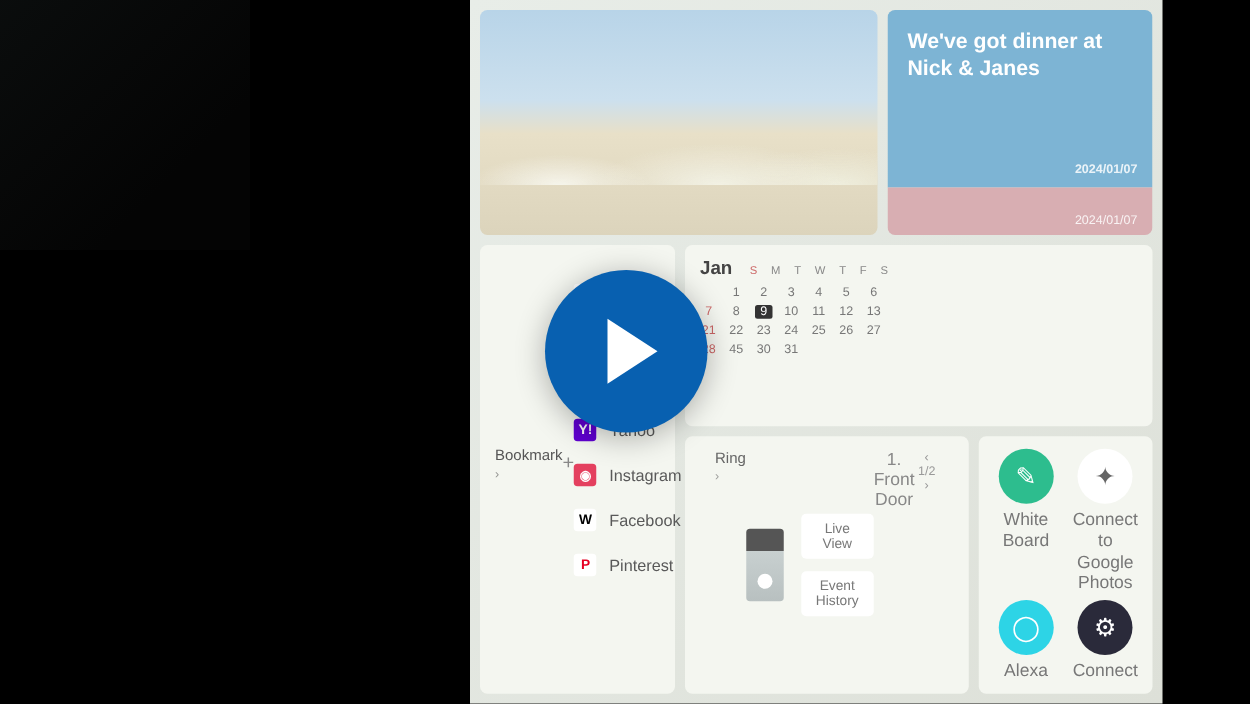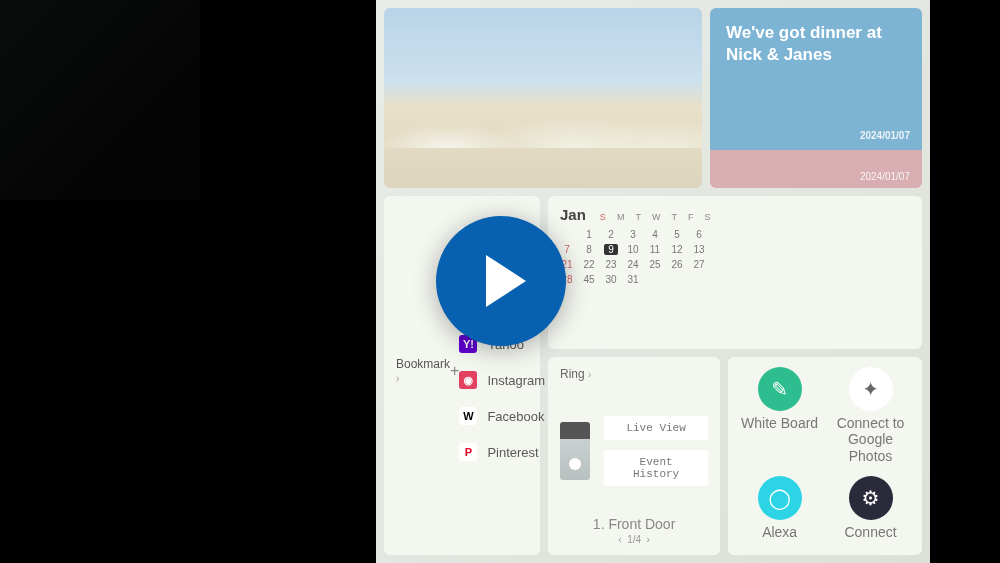--- a/index.html
+++ b/index.html
@@ -103,37 +103,37 @@
   background: #f4f6f0;
   border-radius: 6px;
   padding: 14px;
   font-size: 12px; color: #777;
 }
 .bottom-row { display: flex; gap: 8px; flex: 1.3; }
 .ring-panel {
   flex: 1;
   background: #f4f6f0;
   border-radius: 6px;
-  padding: 10px 12px;
+  padding: 10px 24px;
   color: #666;
-  display: flex; flex-direction: column;
+  display: flex; 
 }
 .ring-body { display: flex; gap: 14px; flex: 1; align-items: center; }
 .doorbell {
   width: 30px; height: 58px;
   background: linear-gradient(to bottom, #555 0%, #555 30%, #c8d0d0 30%, #b8c0c0 100%);
   border-radius: 3px;
   position: relative;
 }
 .doorbell::after {
   content: ""; position: absolute; left: 50%; bottom: 10px;
   width: 12px; height: 12px; margin-left: -6px;
   background: #fff; border-radius: 50%;
 }
-.ring-buttons { display: flex; flex-direction: column; gap: 10px; font-size: 11px; font-family: Liberation Mono, monospace; }
+.ring-buttons { display: flex; flex-direction: column; gap: 10px; font-size: 11px; }
 .ring-btn { background: #fff; padding: 6px 12px; border-radius: 4px; color: #777; text-align: center; }
 .ring-footer { font-size: 14px; color: #888; text-align: center; }
 .ring-pager { text-align: center; font-size: 10px; color: #999; margin-top: 2px; }
 .apps-panel {
   flex: 1.2;
   background: #f4f6f0;
   border-radius: 6px;
   padding: 10px 8px;
   display: grid;
   grid-template-columns: 1fr 1fr;
@@ -286,21 +286,21 @@
           <div class="ring-body">
             <div style="display:flex;flex-direction:column;align-items:center;gap:6px;">
               <div class="doorbell"></div>
             </div>
             <div class="ring-buttons">
               <div class="ring-btn">Live View</div>
               <div class="ring-btn">Event History</div>
             </div>
           </div>
           <div class="ring-footer">1. Front Door</div>
-          <div class="ring-pager">‹ &nbsp;<span>1/4</span>&nbsp; ›</div>
+          <div class="ring-pager">‹ &nbsp;<span>1/2</span>&nbsp; ›</div>
         </div>
 
         <div class="apps-panel" id="apps-grid">
             <div class="app-tile">
               <div class="app-icon" style="background: rgb(45, 189, 142); color: rgb(255, 255, 255); font-size: 20px;">✎</div>
               <div class="app-label">White Board</div>
             </div>
             <div class="app-tile">
               <div class="app-icon" style="background: rgb(255, 255, 255); color: rgb(102, 102, 102); font-size: 20px;">✦</div>
               <div class="app-label">Connect to Google Photos</div>

